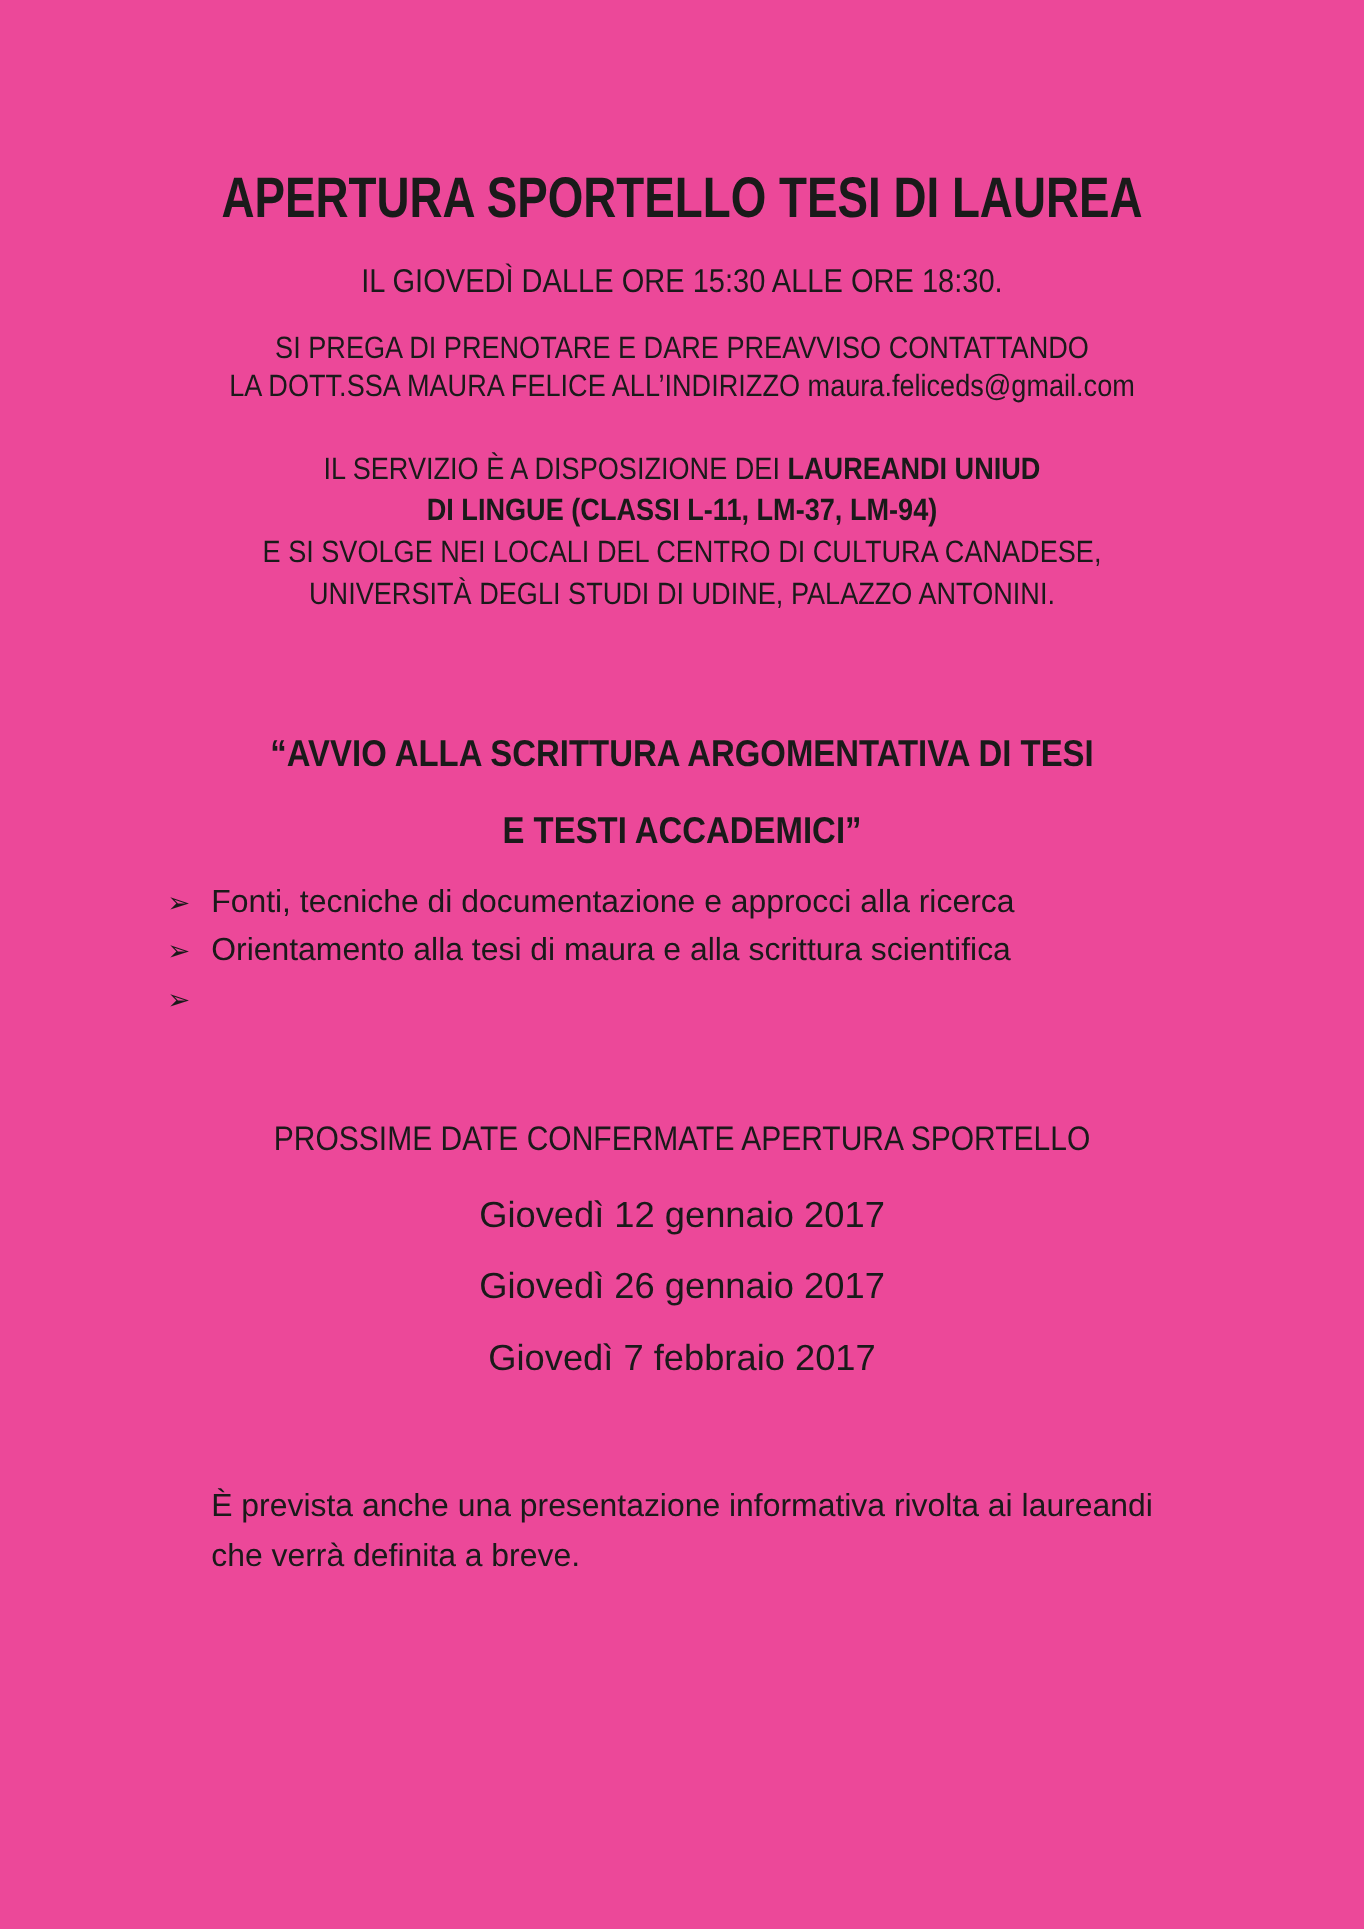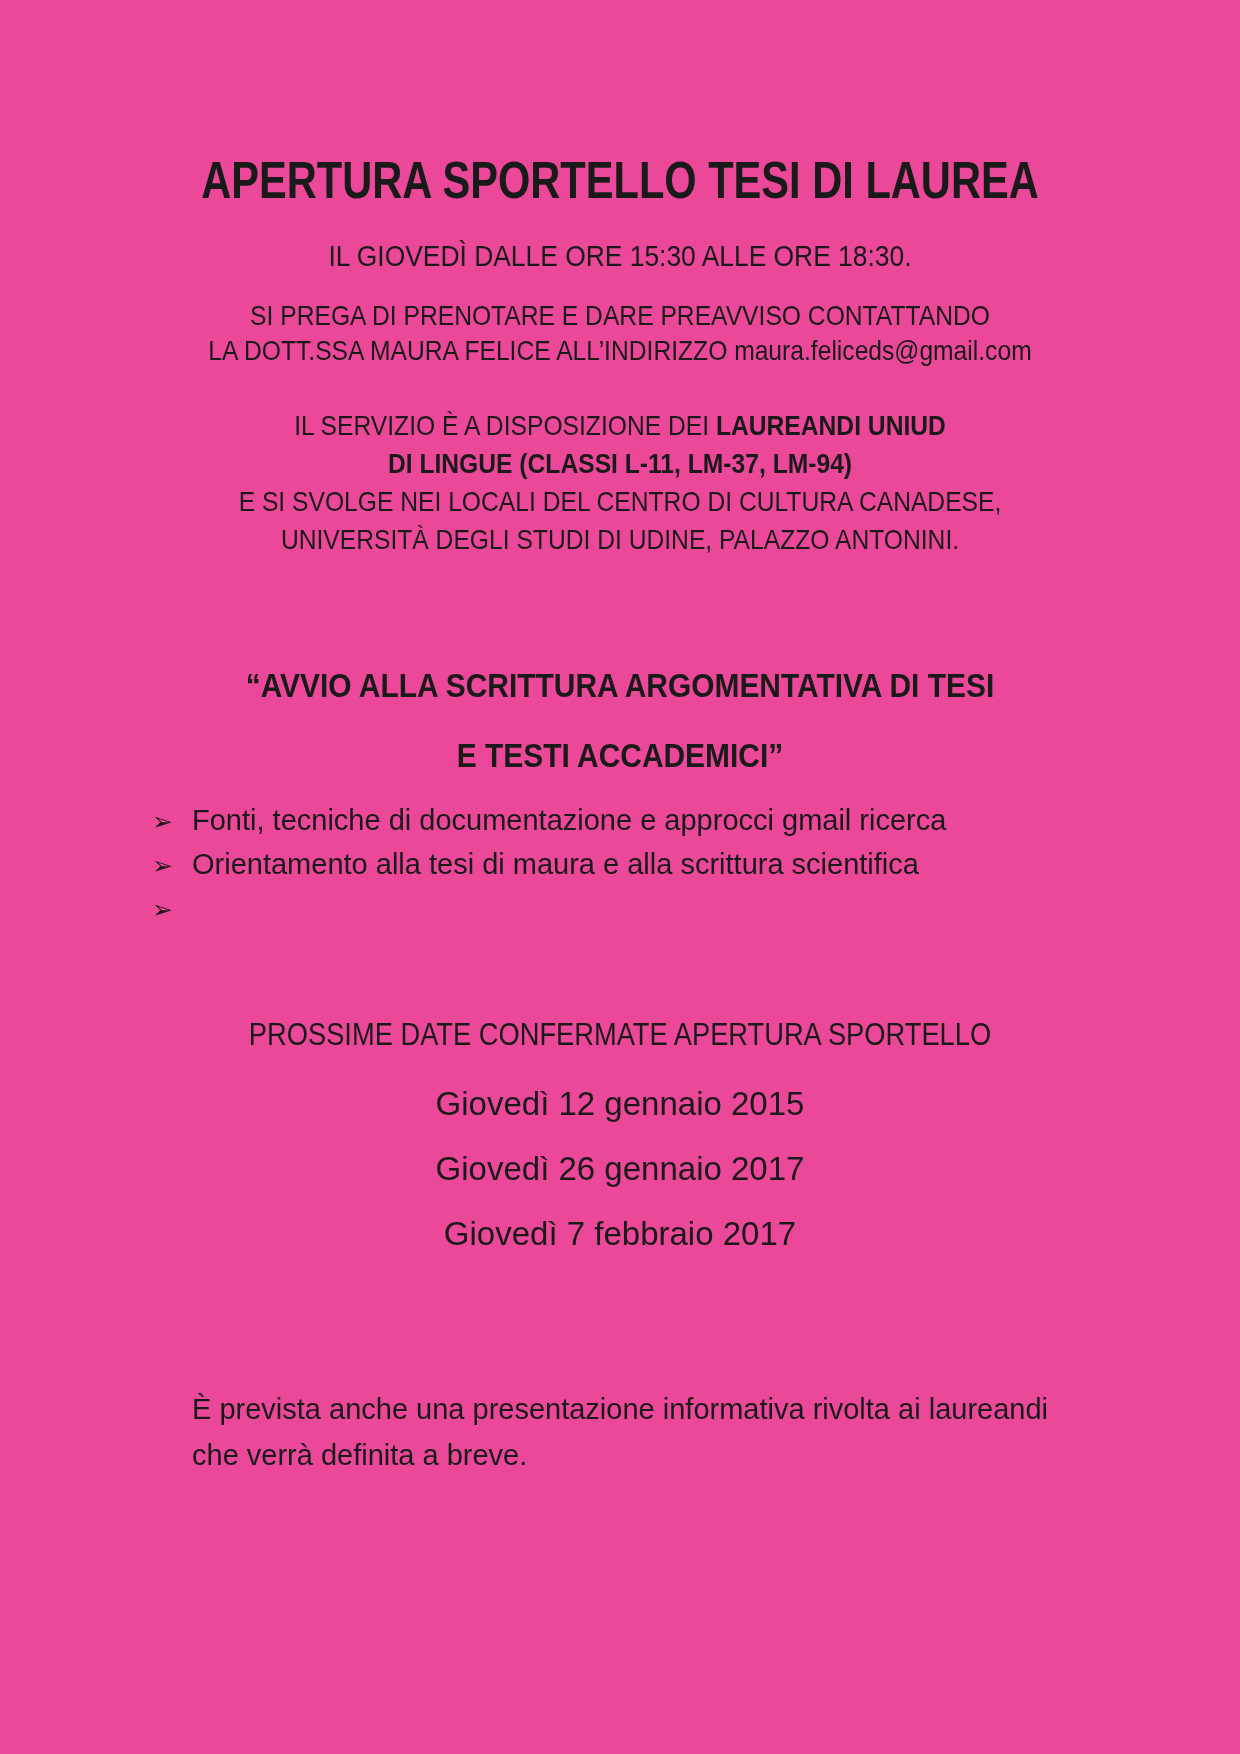--- a/index.html
+++ b/index.html
@@ -79,21 +79,21 @@
     font-size: 31px;
     line-height: 40px;
     white-space: nowrap;
   }
   .dates-block {
     margin-top: 16px;
     font-size: 33px;
     line-height: 65px;
   }
   .note-block {
-    margin-top: 120px;
+    margin-top: 80px;
     padding-left: 192px;
     font-size: 29px;
     line-height: 46px;
     position: relative;
   }
 </style>
 </head>
 <body>
 
 <div class="page">
@@ -116,35 +116,35 @@
     <div>UNIVERSITÀ DEGLI STUDI DI UDINE, PALAZZO ANTONINI.</div>
   </div>
 
   <h2 class="workshop-title-1 center cond">“AVVIO ALLA SCRITTURA ARGOMENTATIVA DI TESI</h2>
 
   <h2 class="workshop-title-2 center cond">E TESTI ACCADEMICI”</h2>
 
   <ul class="bullet-list">
     <li>
       <span class="arrow-glyph">➢</span>
-      <span>Fonti, tecniche di documentazione e approcci gmail ricerca</span>
+      <span>Fonti, tecniche di documentazione e approcci alla ricerca</span>
     </li>
     <li>
       <span class="arrow-glyph">➢</span>
       <span>Orientamento alla tesi di maura e alla scrittura scientifica</span>
     </li>
     <li>
       <span class="arrow-glyph">➢</span>
     </li>
   </ul>
 
   <p class="dates-heading center cond">PROSSIME DATE CONFERMATE APERTURA SPORTELLO</p>
 
   <div class="dates-block center">
-    <div>Giovedì 12 gennaio 2015</div>
+    <div>Giovedì 12 gennaio 2017</div>
     <div>Giovedì 26 gennaio 2017</div>
     <div>Giovedì 7 febbraio 2017</div>
   </div>
 
   <div class="note-block">
 
     <div>È prevista anche una presentazione informativa rivolta ai laureandi</div>
     <div>che verrà definita a breve.</div>
   </div>
 

